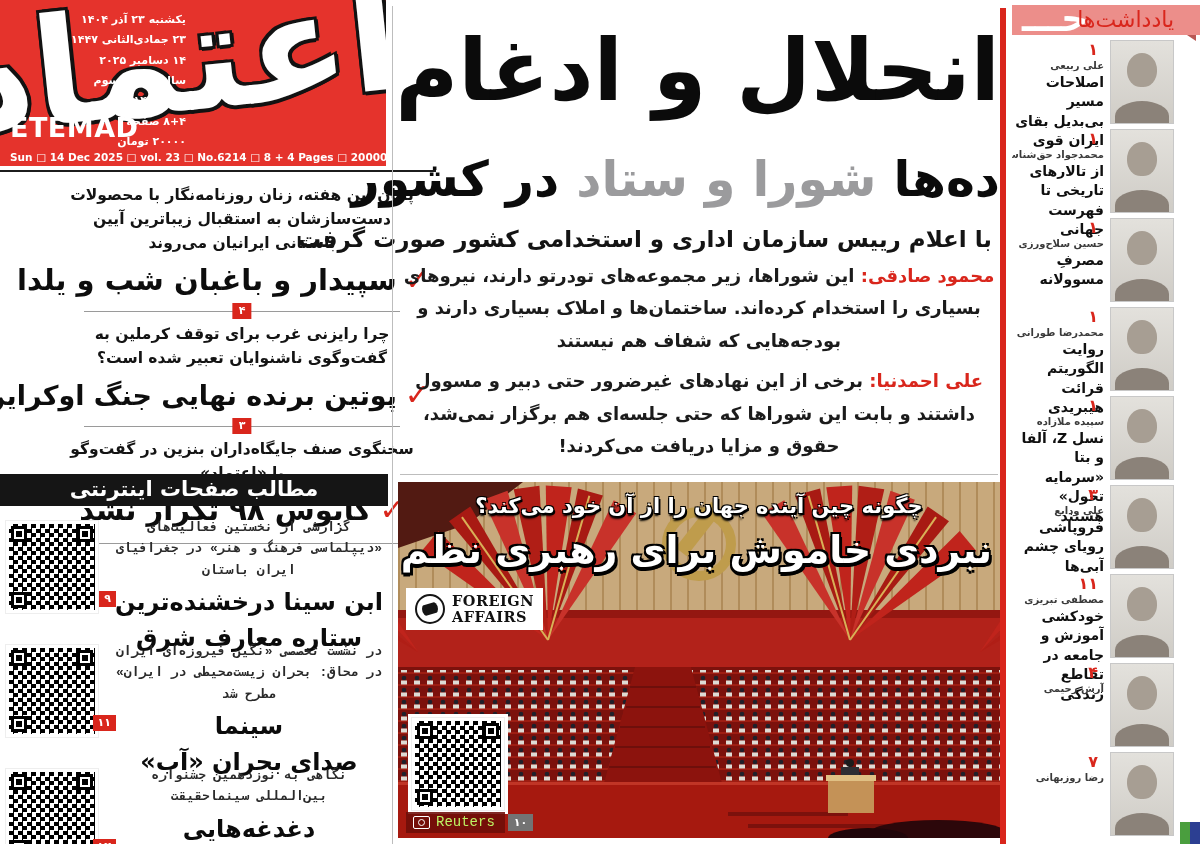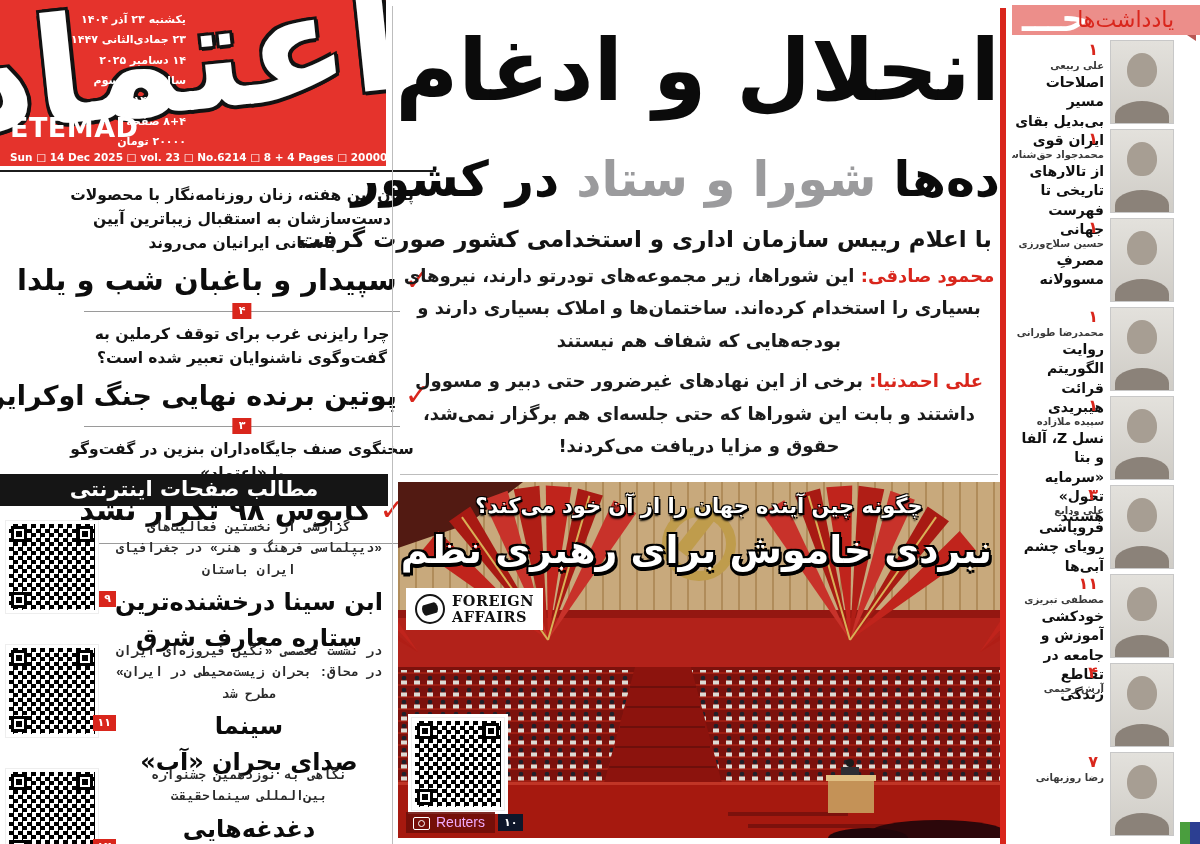--- a/index.html
+++ b/index.html
@@ -70,25 +70,25 @@
                 color:#fff;white-space:nowrap;
                 text-shadow:3px 3px 0 #000,-2px -2px 0 #000,2px -2px 0 #000,-2px 2px 0 #000,0 4px 0 #000;}
   .fa-logo{position:absolute;left:8px;top:106px;background:#fff;padding:5px 9px;display:flex;direction:ltr;
            align-items:center;gap:7px;}
   .fa-emblem{width:26px;height:26px;border:2px solid #151515;border-radius:50%;position:relative;flex:0 0 auto;}
   .fa-emblem::after{content:"";position:absolute;inset:5px;border-radius:50%;background:#151515;
                     clip-path:polygon(0 30%,100% 0,100% 70%,0 100%);}
   .fa-text{font-family:"DejaVu Serif",serif;font-weight:bold;font-size:14.5px;line-height:1.1;color:#111;letter-spacing:.5px;}
   .photo-qr{position:absolute;left:10px;top:232px;background:#fff;padding:4px;}
   .photo-credit{position:absolute;left:8px;bottom:5px;display:flex;direction:ltr;align-items:center;gap:3px;}
-  .credit-strip{background:rgba(110,14,9,.88);color:#f0abfc;font-family:Liberation Sans, sans-serif;font-size:14px;
-                padding:2px 10px 3px 7px;display:flex;align-items:flex-end;gap:6px;}
+  .credit-strip{background:rgba(110,14,9,.88);color:#bef264;font-family:Liberation Mono, monospace;font-size:14px;
+                padding:2px 10px 3px 7px;display:flex;align-items:center;gap:6px;}
   .camera-icon{width:15px;height:11px;border:1px solid #fff;border-radius:2px;position:relative;}
   .camera-icon::after{content:"";position:absolute;left:4px;top:2px;width:5px;height:5px;border:1px solid #fff;border-radius:50%;}
-  .credit-badge{background:#0f172a;color:#fff;font-size:11px;font-weight:bold;padding:2px 6px;}
+  .credit-badge{background:#737373;color:#fff;font-size:11px;font-weight:bold;padding:2px 6px;}
 
   
   .v-gray{position:absolute;left:392px;top:6px;width:1px;height:838px;background:#bdbdbd;}
   .v-red{position:absolute;left:1000px;top:8px;width:6px;height:836px;background:#d9261c;}
 
   
   .sidebar{position:absolute;left:1012px;top:0;width:188px;height:844px;overflow:hidden;}
   .sb-ribbon{position:relative;height:30px;margin:5px 0 3px;background:#ec8e8a;}
   .sb-ribbon::after{content:"";position:absolute;right:4px;bottom:-6px;width:0;height:0;
                     border-top:6px solid #b95753;border-left:9px solid transparent;}

